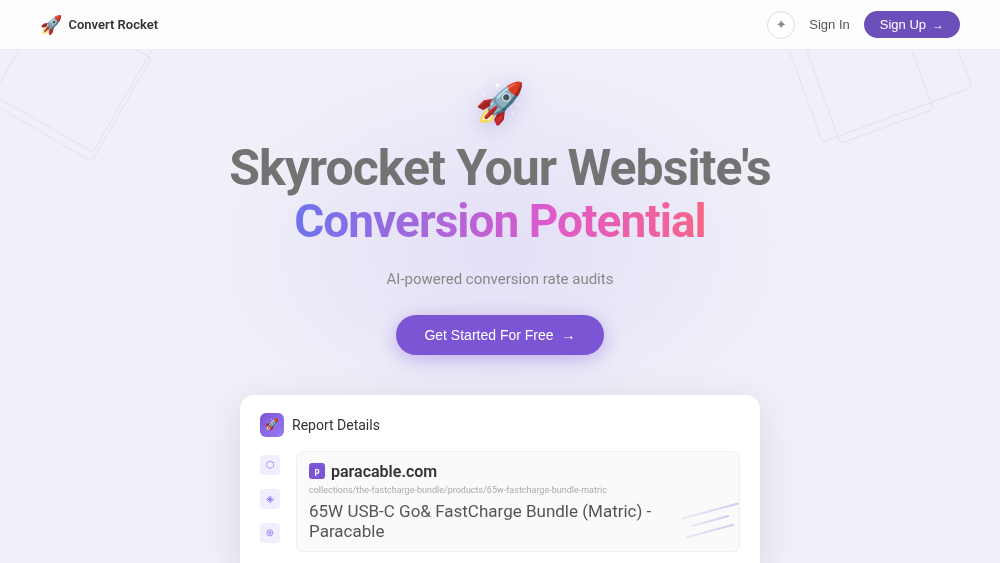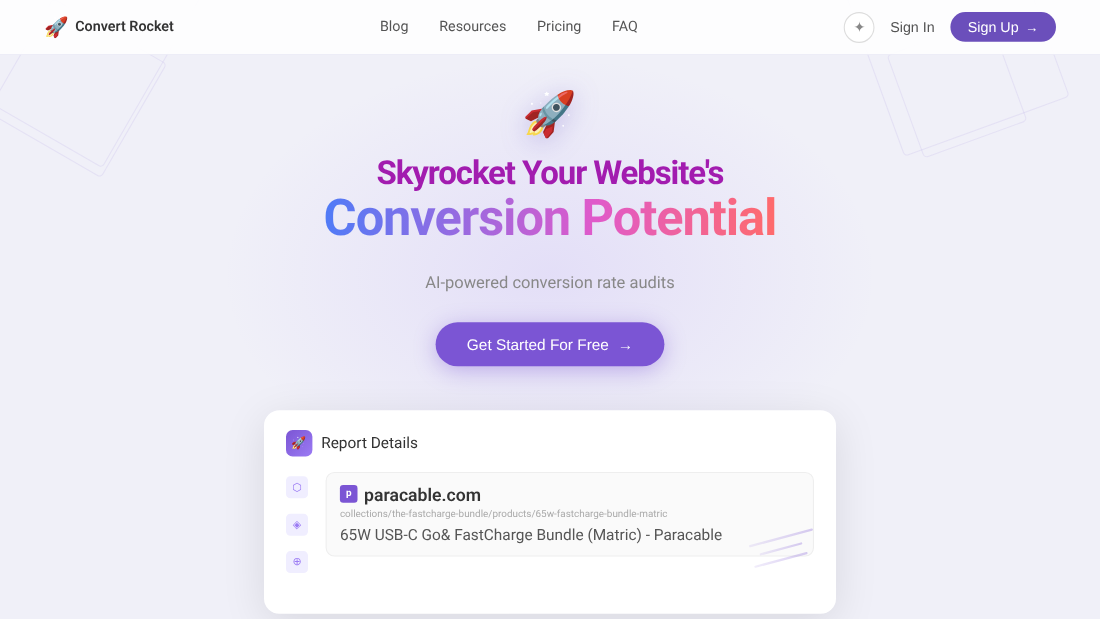--- a/index.html
+++ b/index.html
@@ -154,23 +154,23 @@
       text-align: center;
     }
 
     .hero-rocket {
       font-size: 40px;
       margin-bottom: 14px;
       filter: drop-shadow(0 4px 12px rgba(100, 80, 200, 0.3));
     }
 
     .hero-title-line1 {
-      font-size: 30px;
+      font-size: 50px;
       font-weight: 700;
-      color: #a21caf;
+      color: #737373;
       letter-spacing: -1px;
       line-height: 1.1;
     }
 
     .hero-title-line2 {
       font-size: 46px;
       font-weight: 700;
       letter-spacing: -1px;
       line-height: 1.1;
       background: linear-gradient(90deg, #4F7BF7 0%, #E05ACA 60%, #FF6B6B 100%);
@@ -309,21 +309,21 @@
       color: #333;
     }
 
     .url-path {
       font-size: 9px;
       color: #aaa;
       margin-bottom: 6px;
     }
 
     .url-product-title {
-      font-size: 14px;
+      font-size: 17px;
       color: #555;
     }
 
     .url-card-decoration {
       position: absolute;
       right: 20px;
       bottom: 20px;
       width: 80px;
       height: 60px;
     }
@@ -362,26 +362,20 @@
 </div>
 
 <div class="radial-glow"></div>
 
 <nav class="navbar">
   <div class="navbar-logo">
     <span class="logo-icon">🚀</span>
     <span class="logo-text">Convert Rocket</span>
   </div>
 
-  <div class="navbar-nav">
-    <a class="nav-link">Blog</a>
-    <a class="nav-link">Resources</a>
-    <a class="nav-link">Pricing</a>
-    <a class="nav-link">FAQ</a>
-  </div>
 
   <div class="navbar-actions">
     <button class="theme-toggle">
       <span>✦</span>
     </button>
     <button class="sign-in-btn">Sign In</button>
     <button class="sign-up-btn">
       <span>Sign Up</span>
       <span class="arrow">→</span>
     </button>

